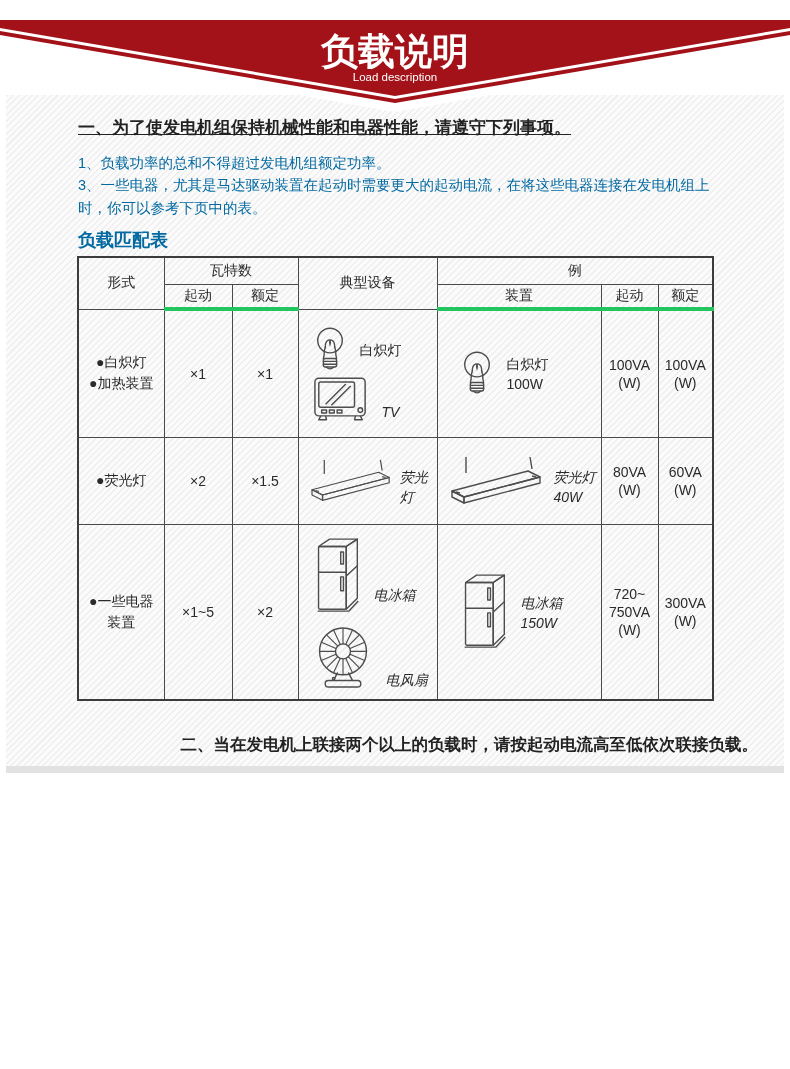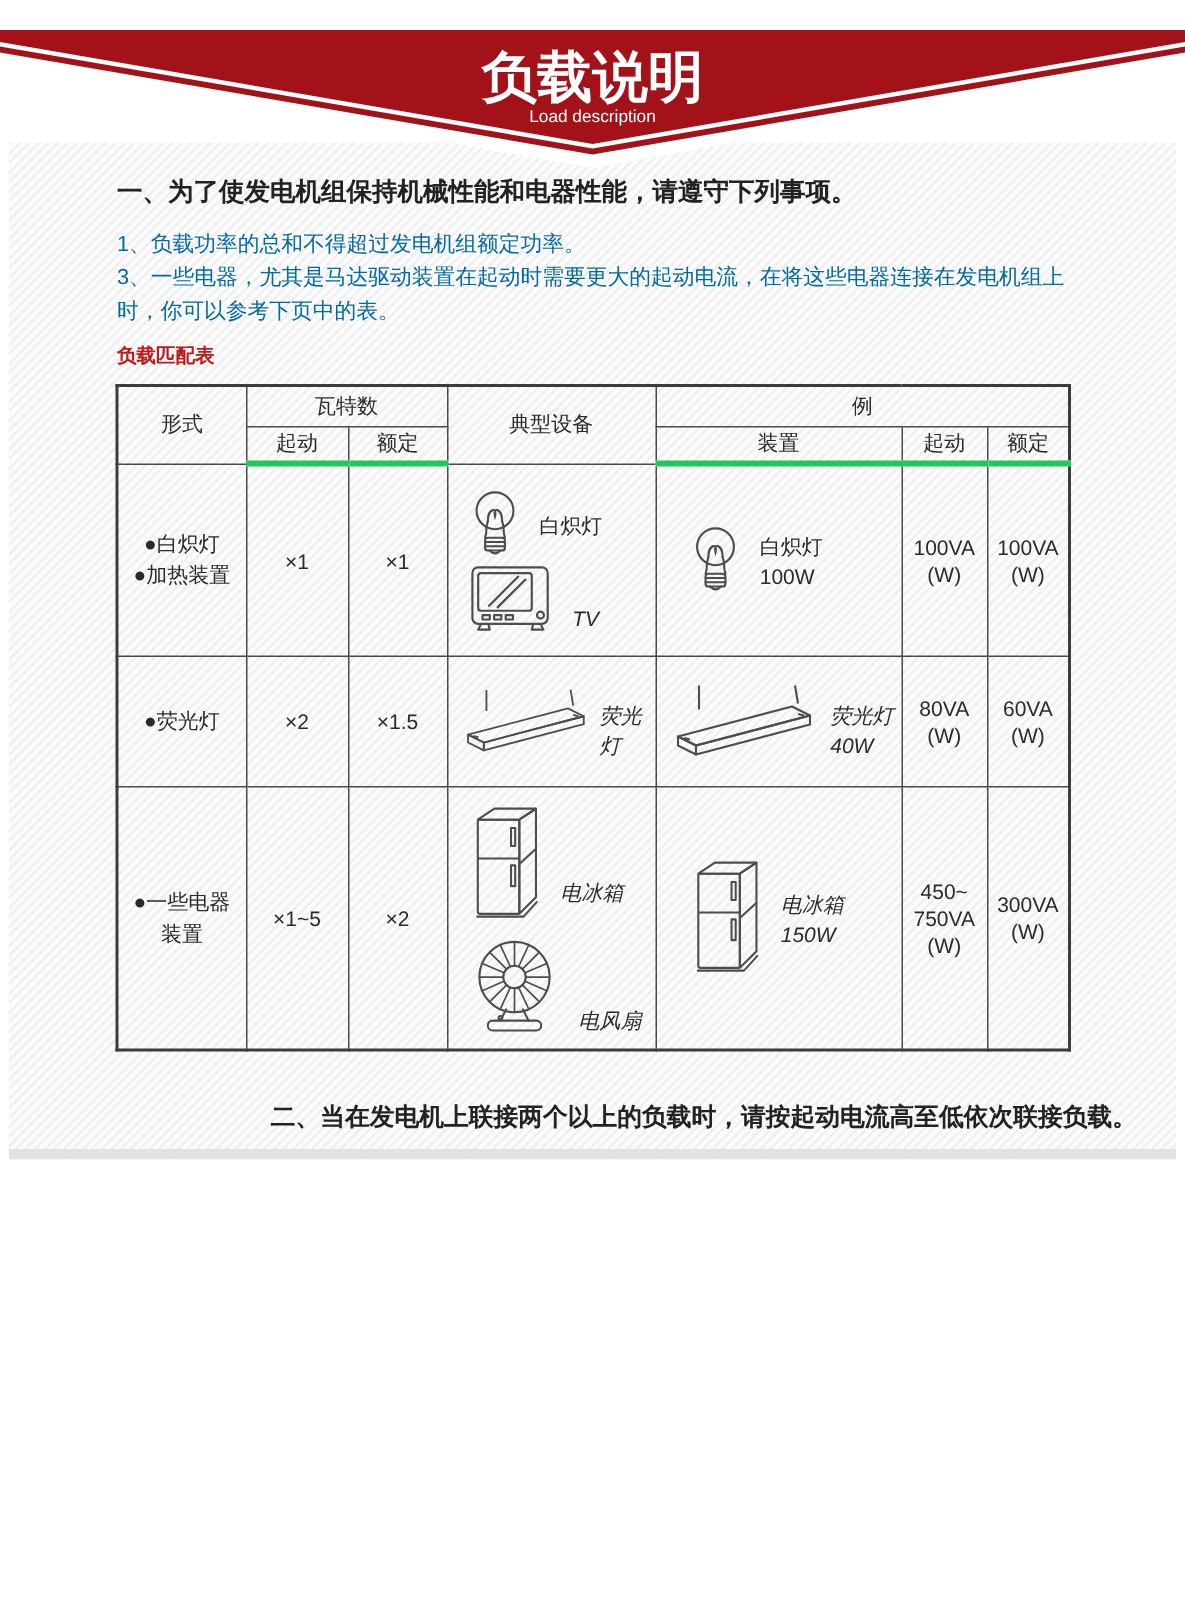--- a/index.html
+++ b/index.html
@@ -5,21 +5,21 @@
   html,body{margin:0;padding:0;}
   body{font-family:"Liberation Sans","DejaVu Sans",sans-serif;}
   .page{position:relative;width:790px;height:773px;background:#ffffff;overflow:hidden;}
   .hatch{position:absolute;left:6px;right:6px;top:95px;bottom:0;
          background:repeating-linear-gradient(135deg,#efefef 0 1.5px,#fbfbfb 1.5px 4.5px);}
   .bottom-bar{position:absolute;left:6px;right:6px;bottom:0;height:7px;background:#e2e2e2;}
   .banner-svg{position:absolute;left:0;top:0;}
   .abs{position:absolute;}
   .h1{font-size:17px;font-weight:bold;color:#222;}
   .body-text{font-size:14.5px;color:#0369a1;line-height:22.5px;}
-  .tbl-title{font-size:13px;font-weight:bold;color:#b91c1c;}
+  .tbl-title{font-size:18px;font-weight:bold;color:#0369a1;}
   table.load-table{border-collapse:collapse;table-layout:fixed;}
   table.load-table{border:2.2px solid #3c3c3c;}
   table.load-table td{border:1.4px solid #4a4a4a;text-align:center;vertical-align:middle;
       font-size:14px;color:#2a2a2a;padding:0;}
   td.bl2{border-left:2.2px solid #3c3c3c;}
   tr.subhead td{border-bottom:4px solid #22c55e;}
   td.type-cell{text-align:left;padding-left:7px;font-size:14px;line-height:21px;}
   .xval{font-size:15px;}
   .va{font-size:13px;line-height:18px;}
   .dev-row{display:flex;align-items:center;gap:13px;padding-left:14px;text-align:left;}
@@ -36,21 +36,21 @@
 
   <svg class="banner-svg" width="790" height="112" viewBox="0 0 790 112">
     <rect x="0" y="0" width="790" height="20" fill="#ffffff"></rect>
     <polygon points="0,18 790,18 790,42 395,112 0,42" fill="#ffffff"></polygon>
     <polygon points="0,20 790,20 790,28 395,96 0,28" fill="#a21218"></polygon>
     <path d="M0,31 L395,99 L790,31 L790,35 L395,103 L0,35 Z" fill="#a21218"></path>
     <text x="395" y="64" text-anchor="middle" font-size="37" font-weight="bold" fill="#ffffff">负载说明</text>
     <text x="395" y="81" text-anchor="middle" font-size="11.5" fill="#ffffff">Load description</text>
   </svg>
 
-  <div class="abs h1" style="left:78px;top:116px;width:660px;">一、为了使发电机组保持机械性能和电器性能，请遵守下列事项。</div>
+  <div class="abs h1" style="left:78px;top:116px;width:660px;text-decoration:underline;">一、为了使发电机组保持机械性能和电器性能，请遵守下列事项。</div>
 
   <div class="abs body-text" style="left:78px;top:152px;width:648px;">1、负载功率的总和不得超过发电机组额定功率。</div>
 
   <div class="abs body-text" style="left:78px;top:174px;width:648px;">3、一些电器，尤其是马达驱动装置在起动时需要更大的起动电流，在将这些电器连接在发电机组上时，你可以参考下页中的表。</div>
 
   <div class="abs tbl-title" style="left:78px;top:228px;">负载匹配表</div>
 
   <table class="load-table abs" style="left:77px;top:256px;">
     <colgroup>
       <col style="width:86px">
@@ -233,21 +233,21 @@
               <path d="M6,42 h30 M36,46 l12,-11"></path>
               <rect x="30" y="20" width="3" height="13"></rect>
               <rect x="30" y="47" width="3" height="15"></rect>
               <path d="M5,84 h34 l10,-11"></path>
             </g>
           </svg>
           <span class="dev-label" style="margin-bottom:22px"><span>电冰箱</span><br><span>150W</span></span>
         </div>
       </td>
       <td class="va">
-        <div>450~</div>
+        <div>720~</div>
             <div>750VA</div>
             <div>(W)</div>
       </td>
       <td class="va">
         <div>300VA</div>
             <div>(W)</div>
       </td>
     </tr>
     </tbody>
   </table>

